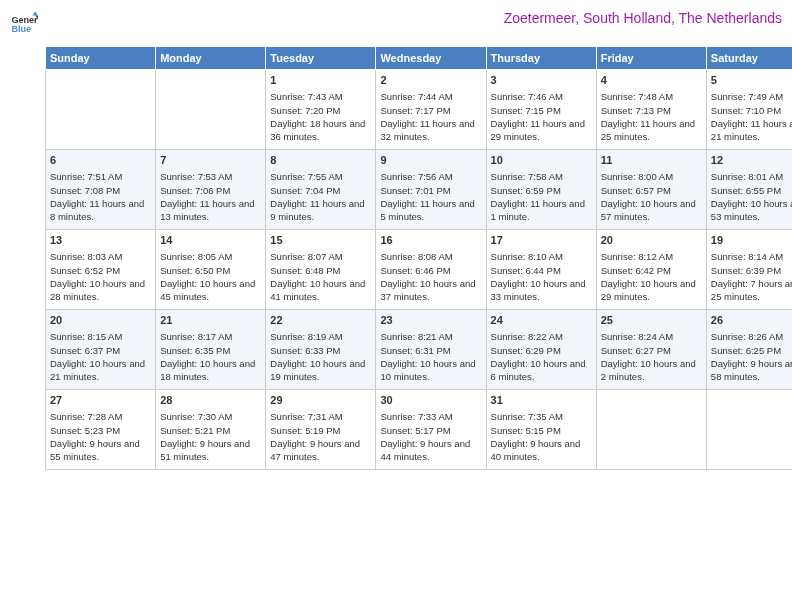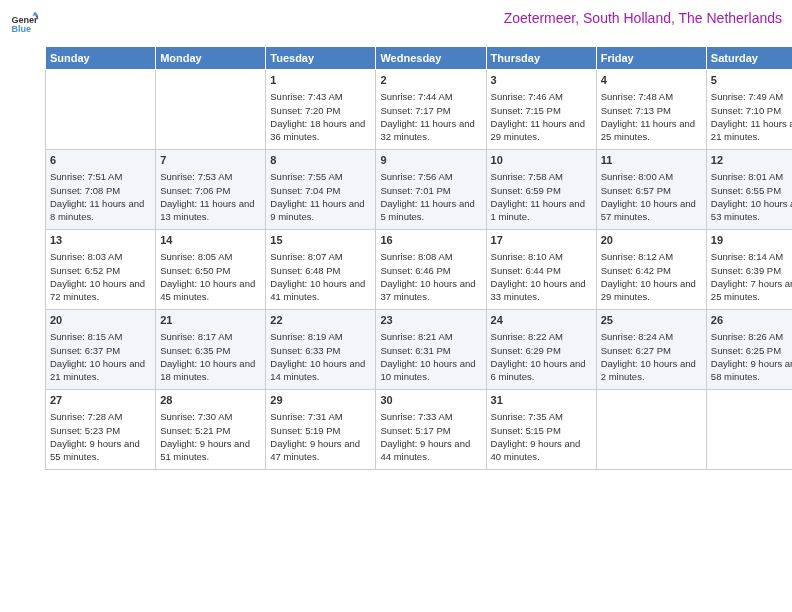--- a/index.html
+++ b/index.html
@@ -116,32 +116,32 @@
       <tr>
         <td><span class="day-num">6</span><span>Sunrise: 7:51 AM</span><br><span>Sunset: 7:08 PM</span><br><span>Daylight: 11 hours and 8 minutes.</span></td>
         <td><span class="day-num">7</span><span>Sunrise: 7:53 AM</span><br><span>Sunset: 7:06 PM</span><br><span>Daylight: 11 hours and 13 minutes.</span></td>
         <td><span class="day-num">8</span><span>Sunrise: 7:55 AM</span><br><span>Sunset: 7:04 PM</span><br><span>Daylight: 11 hours and 9 minutes.</span></td>
         <td><span class="day-num">9</span><span>Sunrise: 7:56 AM</span><br><span>Sunset: 7:01 PM</span><br><span>Daylight: 11 hours and 5 minutes.</span></td>
         <td><span class="day-num">10</span><span>Sunrise: 7:58 AM</span><br><span>Sunset: 6:59 PM</span><br><span>Daylight: 11 hours and 1 minute.</span></td>
         <td><span class="day-num">11</span><span>Sunrise: 8:00 AM</span><br><span>Sunset: 6:57 PM</span><br><span>Daylight: 10 hours and 57 minutes.</span></td>
         <td><span class="day-num">12</span><span>Sunrise: 8:01 AM</span><br><span>Sunset: 6:55 PM</span><br><span>Daylight: 10 hours and 53 minutes.</span></td>
       </tr>
       <tr>
-        <td><span class="day-num">13</span><span>Sunrise: 8:03 AM</span><br><span>Sunset: 6:52 PM</span><br><span>Daylight: 10 hours and 72 minutes.</span></td>
+        <td><span class="day-num">13</span><span>Sunrise: 8:03 AM</span><br><span>Sunset: 6:52 PM</span><br><span>Daylight: 10 hours and 28 minutes.</span></td>
         <td><span class="day-num">14</span><span>Sunrise: 8:05 AM</span><br><span>Sunset: 6:50 PM</span><br><span>Daylight: 10 hours and 45 minutes.</span></td>
         <td><span class="day-num">15</span><span>Sunrise: 8:07 AM</span><br><span>Sunset: 6:48 PM</span><br><span>Daylight: 10 hours and 41 minutes.</span></td>
         <td><span class="day-num">16</span><span>Sunrise: 8:08 AM</span><br><span>Sunset: 6:46 PM</span><br><span>Daylight: 10 hours and 37 minutes.</span></td>
         <td><span class="day-num">17</span><span>Sunrise: 8:10 AM</span><br><span>Sunset: 6:44 PM</span><br><span>Daylight: 10 hours and 33 minutes.</span></td>
         <td><span class="day-num">20</span><span>Sunrise: 8:12 AM</span><br><span>Sunset: 6:42 PM</span><br><span>Daylight: 10 hours and 29 minutes.</span></td>
         <td><span class="day-num">19</span><span>Sunrise: 8:14 AM</span><br><span>Sunset: 6:39 PM</span><br><span>Daylight: 7 hours and 25 minutes.</span></td>
       </tr>
       <tr>
         <td><span class="day-num">20</span><span>Sunrise: 8:15 AM</span><br><span>Sunset: 6:37 PM</span><br><span>Daylight: 10 hours and 21 minutes.</span></td>
         <td><span class="day-num">21</span><span>Sunrise: 8:17 AM</span><br><span>Sunset: 6:35 PM</span><br><span>Daylight: 10 hours and 18 minutes.</span></td>
-        <td><span class="day-num">22</span><span>Sunrise: 8:19 AM</span><br><span>Sunset: 6:33 PM</span><br><span>Daylight: 10 hours and 14 minutes.</span></td>
+        <td><span class="day-num">22</span><span>Sunrise: 8:19 AM</span><br><span>Sunset: 6:33 PM</span><br><span>Daylight: 10 hours and 19 minutes.</span></td>
         <td><span class="day-num">23</span><span>Sunrise: 8:21 AM</span><br><span>Sunset: 6:31 PM</span><br><span>Daylight: 10 hours and 10 minutes.</span></td>
         <td><span class="day-num">24</span><span>Sunrise: 8:22 AM</span><br><span>Sunset: 6:29 PM</span><br><span>Daylight: 10 hours and 6 minutes.</span></td>
         <td><span class="day-num">25</span><span>Sunrise: 8:24 AM</span><br><span>Sunset: 6:27 PM</span><br><span>Daylight: 10 hours and 2 minutes.</span></td>
         <td><span class="day-num">26</span><span>Sunrise: 8:26 AM</span><br><span>Sunset: 6:25 PM</span><br><span>Daylight: 9 hours and 58 minutes.</span></td>
       </tr>
       <tr>
         <td><span class="day-num">27</span><span>Sunrise: 7:28 AM</span><br><span>Sunset: 5:23 PM</span><br><span>Daylight: 9 hours and 55 minutes.</span></td>
         <td><span class="day-num">28</span><span>Sunrise: 7:30 AM</span><br><span>Sunset: 5:21 PM</span><br><span>Daylight: 9 hours and 51 minutes.</span></td>
         <td><span class="day-num">29</span><span>Sunrise: 7:31 AM</span><br><span>Sunset: 5:19 PM</span><br><span>Daylight: 9 hours and 47 minutes.</span></td>
         <td><span class="day-num">30</span><span>Sunrise: 7:33 AM</span><br><span>Sunset: 5:17 PM</span><br><span>Daylight: 9 hours and 44 minutes.</span></td>

